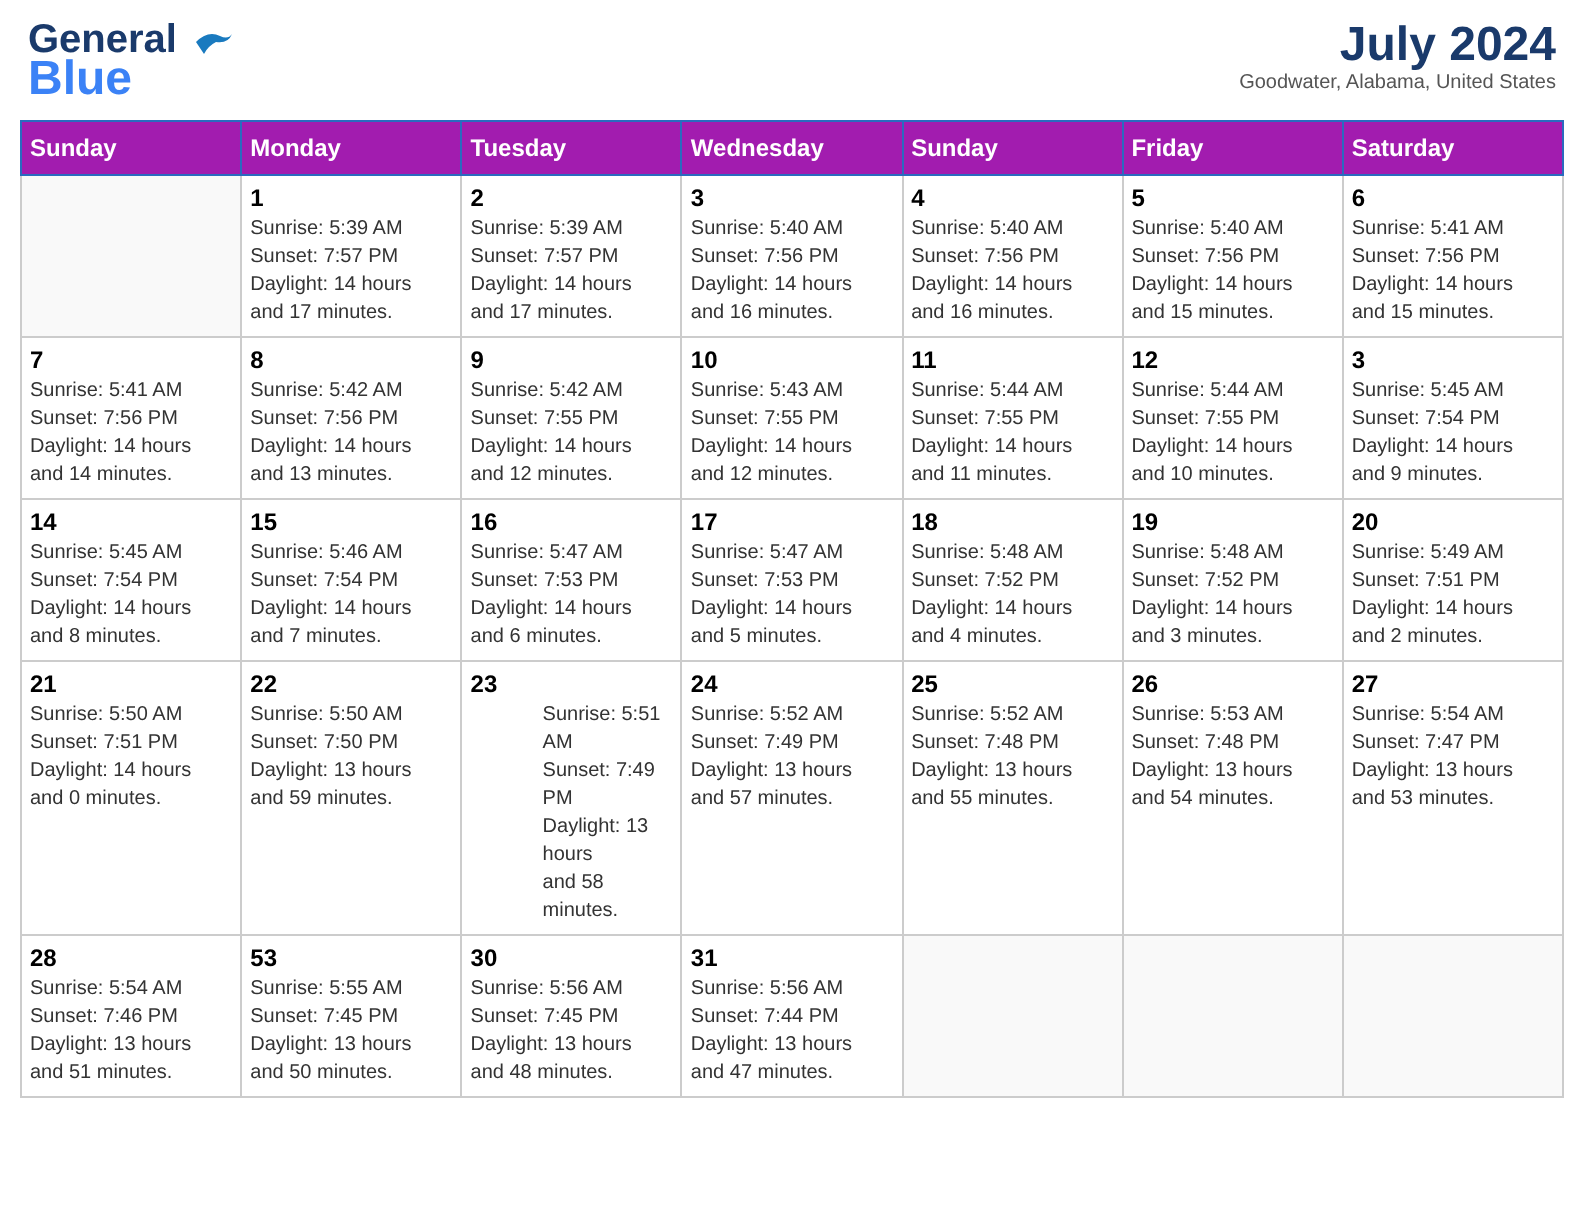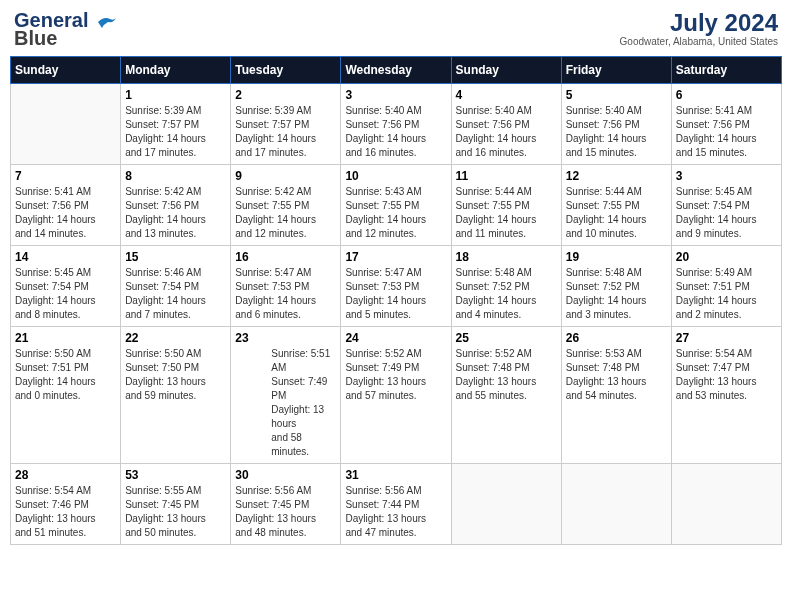--- a/index.html
+++ b/index.html
@@ -35,21 +35,21 @@
     .location {
       font-size: 10px;
       color: #555;
     }
     table {
       width: 100%;
       border-collapse: collapse;
       font-size: 11px;
     }
     thead tr th {
-      background-color: #0f172a;
+      background-color: #a21caf;
       color: #fff;
       padding: 6px 4px;
       text-align: left;
       font-size: 12px;
       font-weight: bold;
       border: 1px solid #2a6abf;
     }
     tbody tr td {
       border: 1px solid #ccc;
       vertical-align: top;
@@ -86,21 +86,21 @@
 <div class="header">
   <div class="logo">
     <div class="logo-wrapper">
       <div style="font-size:20px; font-weight:bold; color:#1a3a6b; line-height:1;">
         <span style="color:#1a3a6b;">General</span>
         <svg width="22" height="16" viewBox="0 0 22 16" style="vertical-align:middle; margin-left:2px;">
           <path d="M2,8 Q8,2 14,5 Q18,7 20,4 Q18,9 12,8 Q8,10 6,14 Z" fill="#1a7abf"></path>
         </svg>
       </div>
     </div>
-    <div style="font-size:20px; font-weight:bold; color:#404040; line-height:1; margin-top:-2px;">
+    <div style="font-size:24px; font-weight:bold; color:#3b82f6; line-height:1; margin-top:-2px;">
       Blue
     </div>
   </div>
   <div class="title-area">
     <div class="month-title">July 2024</div>
     <div class="location">Goodwater, Alabama, United States</div>
   </div>
 </div>
 
 <table>

